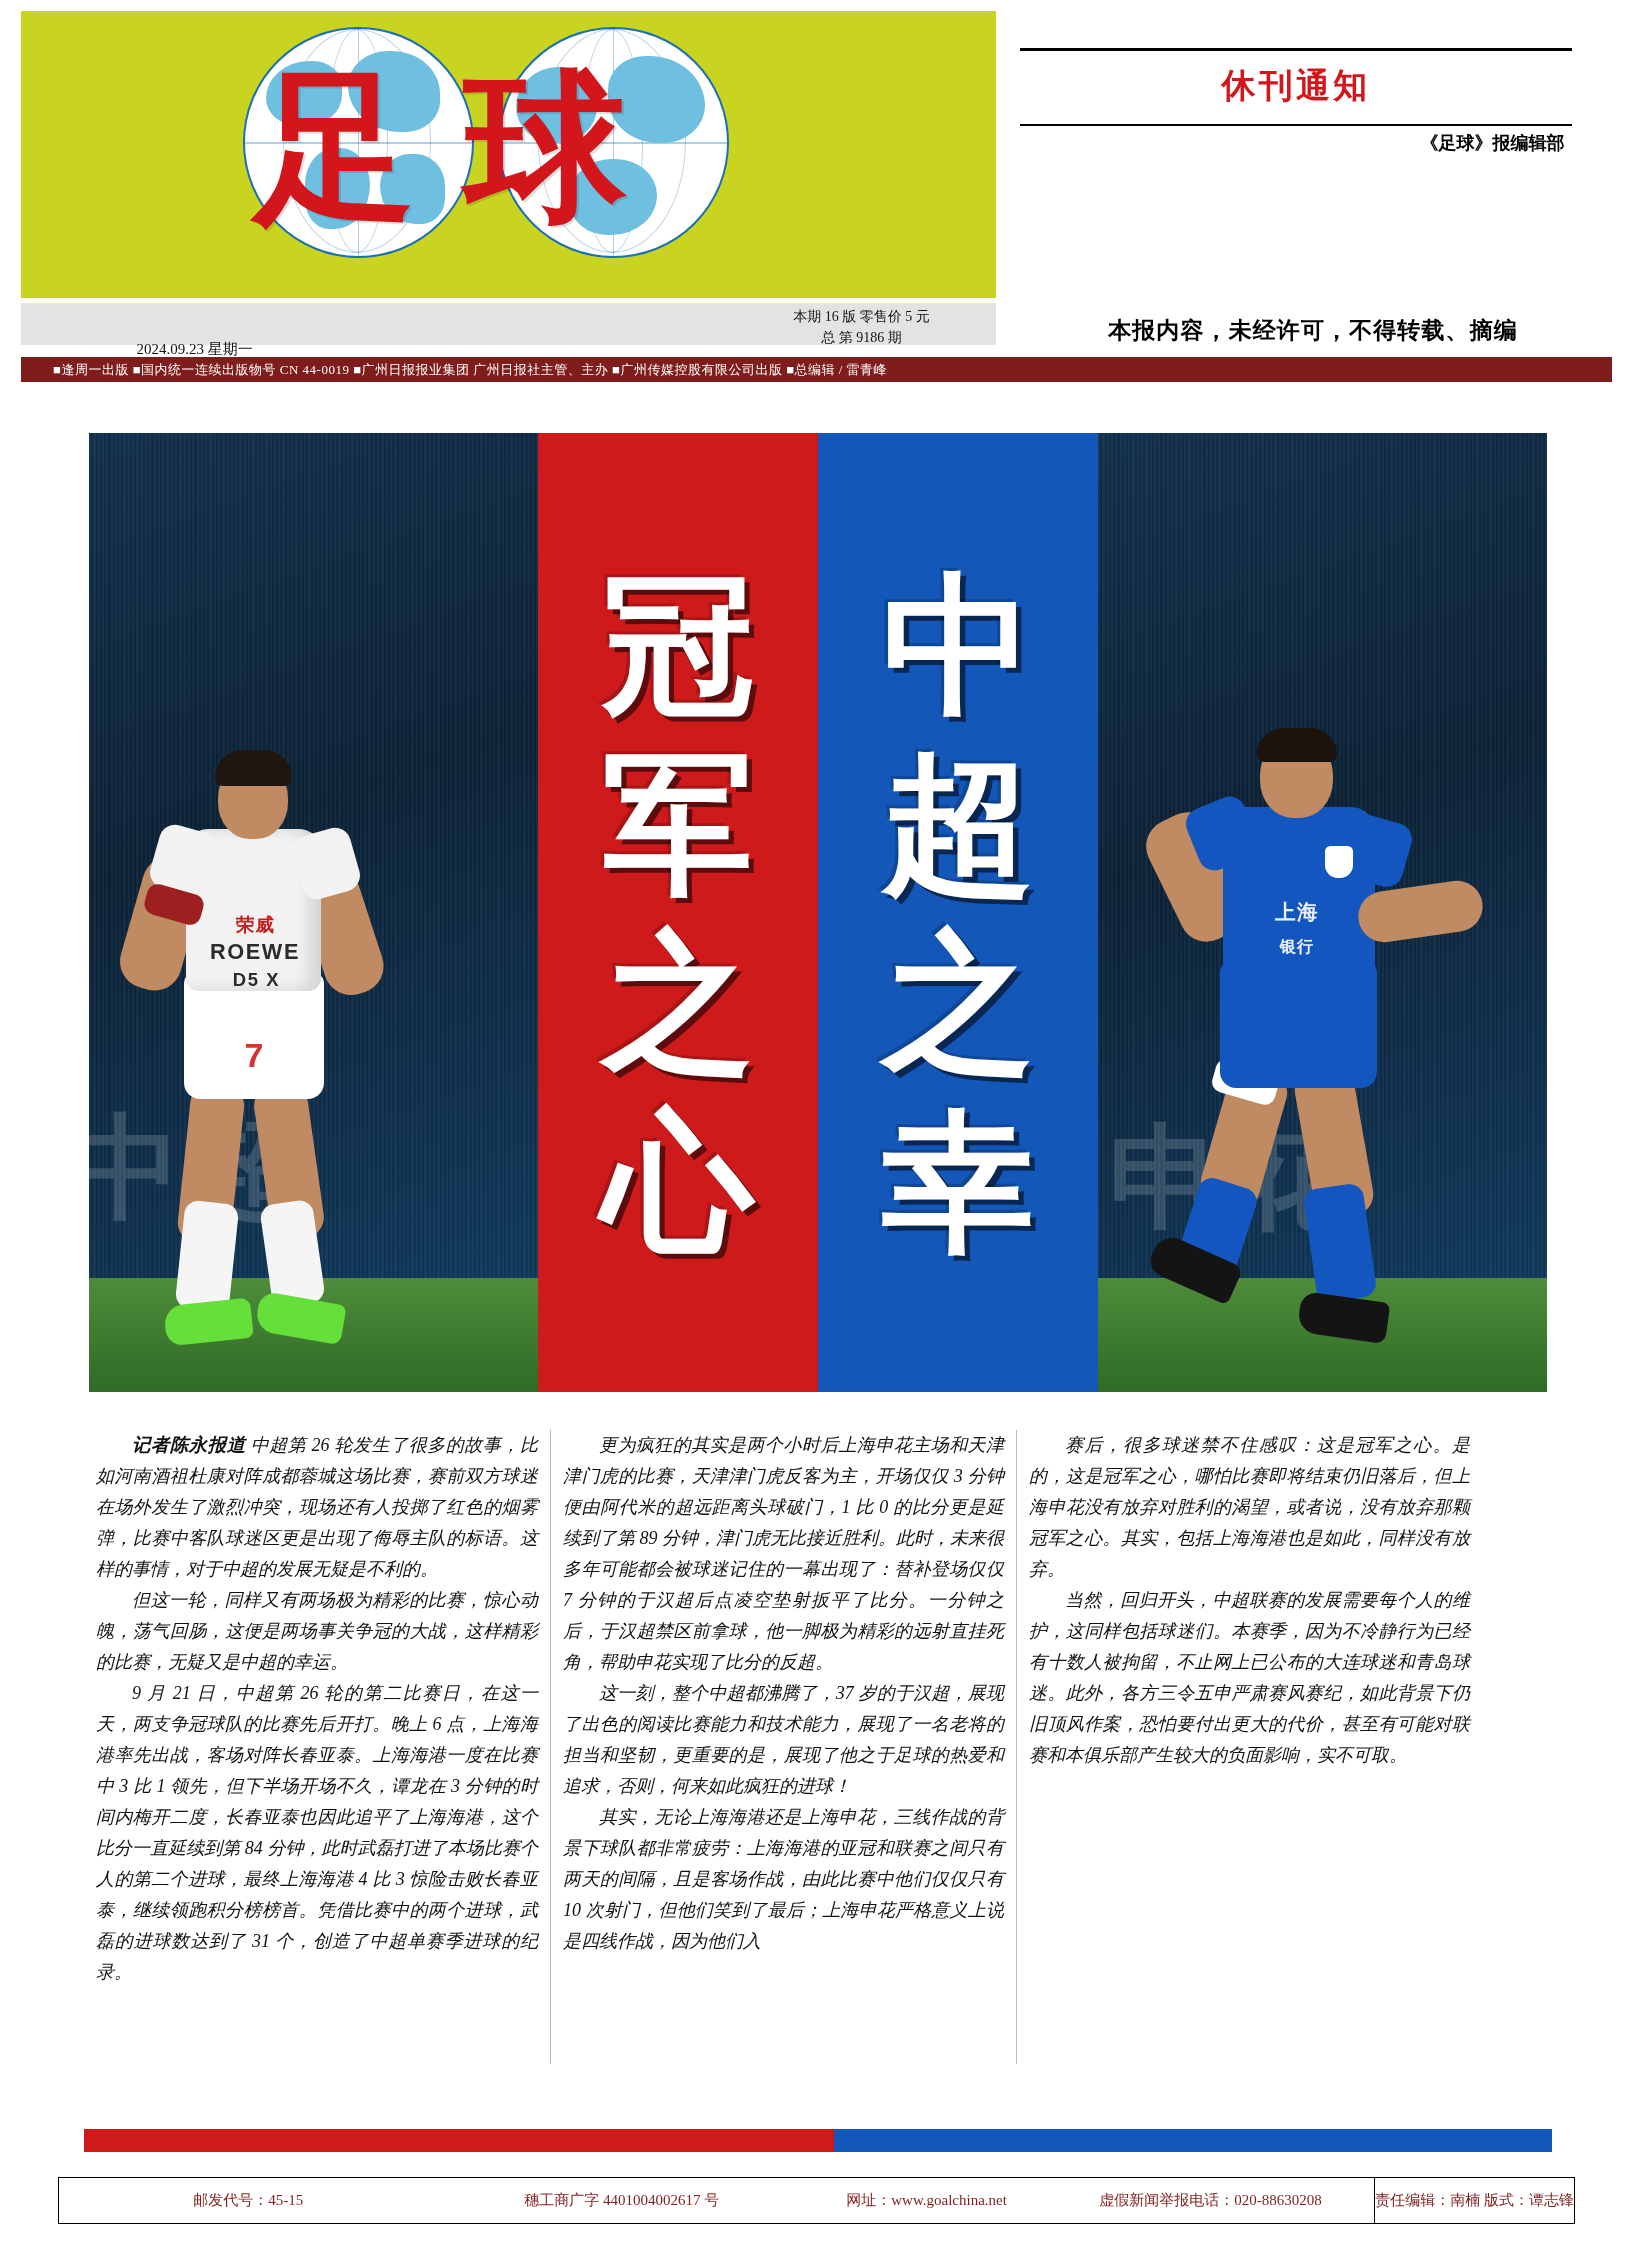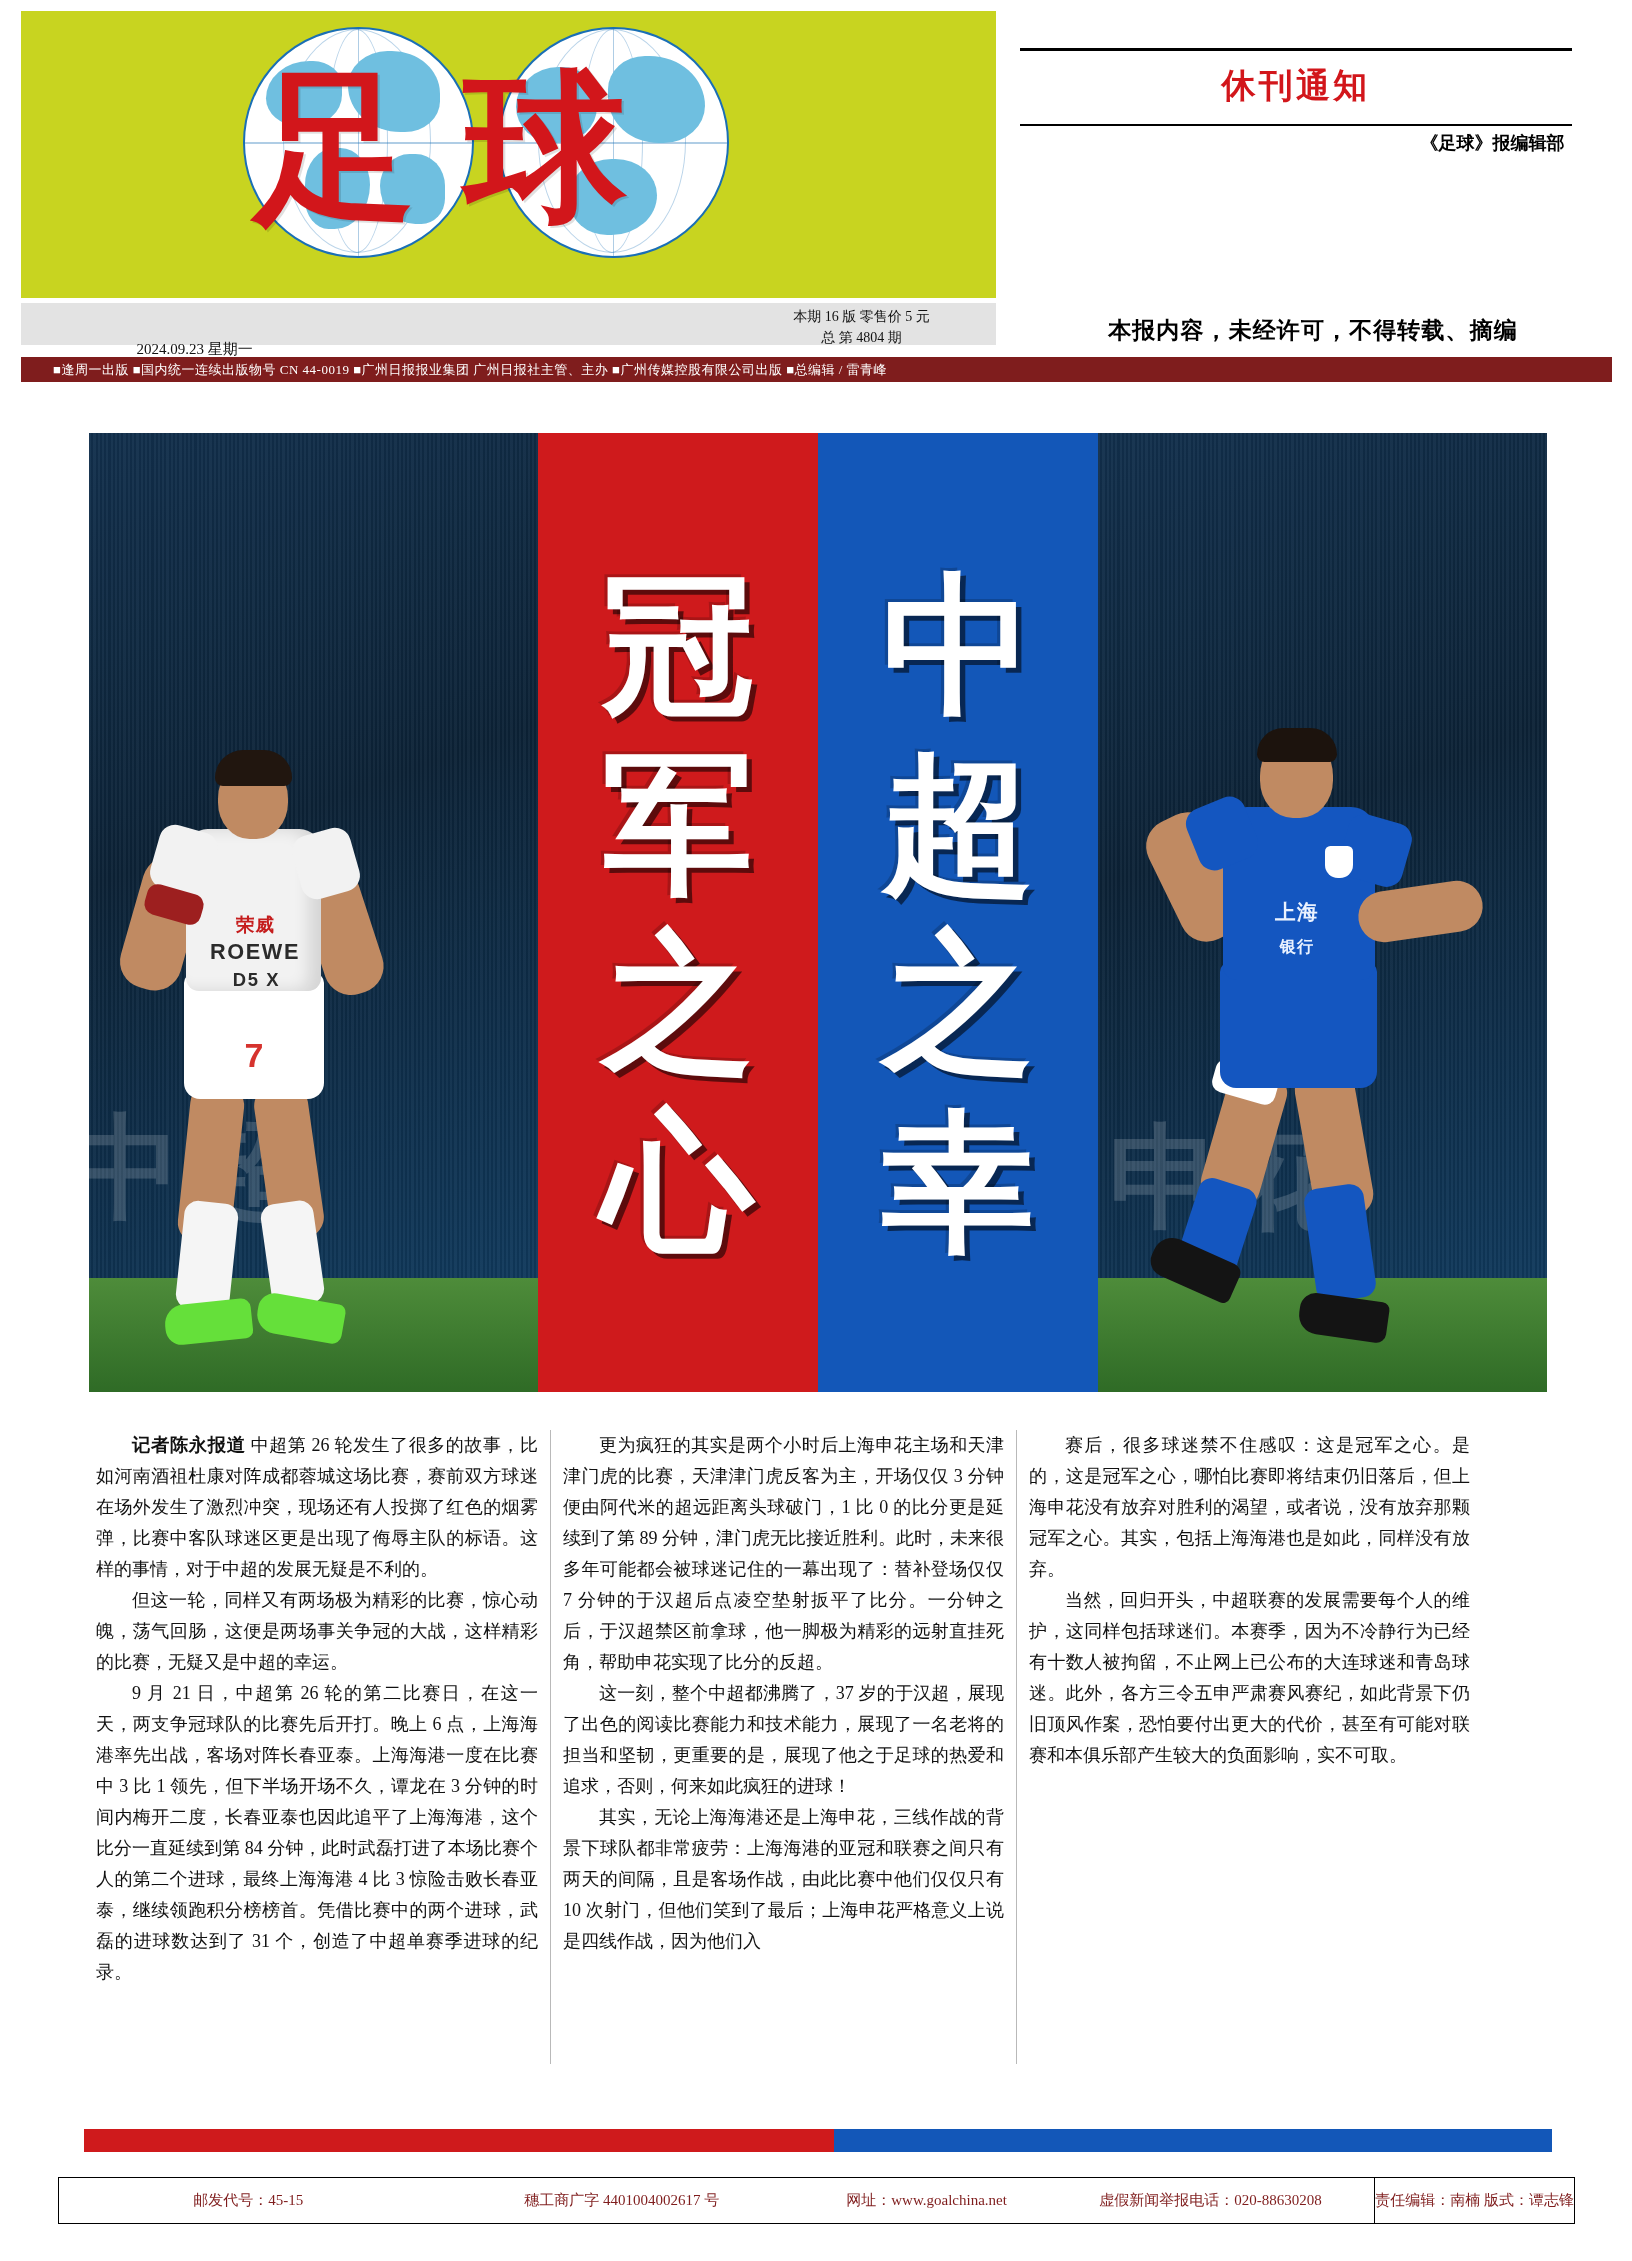--- a/index.html
+++ b/index.html
@@ -443,20 +443,21 @@
     top: 1430px;
     width: 1468px;
     height: 634px;
     display: flex;
   }
   .col {
     width: 466px;
     padding: 0 12px;
     box-sizing: border-box;
     position: relative;
+    font-style: italic;
   }
   .col + .col { border-left: 1.1px solid #b9b9b9; }
   .col p {
     margin: 0 0 0 0;
     font-size: 18px;
     line-height: 31px;
     text-align: justify;
     text-indent: 36px;
     color: #111;
   }
@@ -541,21 +542,21 @@
 
   <div class="grey-strip"></div>
 
   <div class="issue-left">
     <div>2024.09.23 星期一</div>
     <div><b>足 第 3935 期</b></div>
   </div>
 
   <div class="issue-right">
     <div>本期 16 版  零售价 5 元</div>
-    <div>总 第 4804 期</div>
+    <div>总 第 9186 期</div>
   </div>
 
   <div class="notice">
     <div class="rule-top"></div>
     <h2>休刊通知</h2>
     <div class="rule-bot"></div>
     <div class="sign">《足球》报编辑部</div>
   </div>
 
   <div class="copyright-line">本报内容，未经许可，不得转载、摘编</div>

